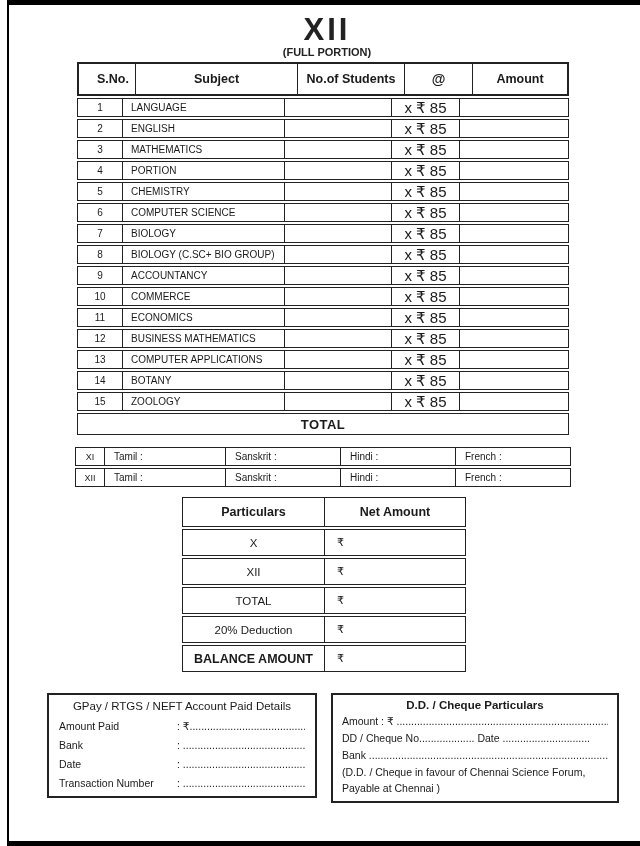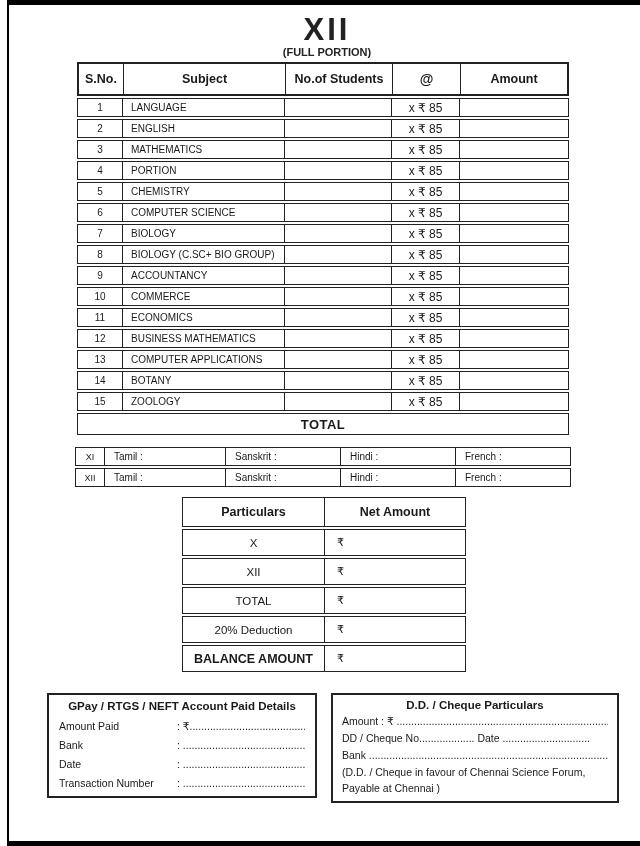--- a/index.html
+++ b/index.html
@@ -18,39 +18,39 @@
     border-width:5px 2px 5px 2px;
   }
   
   .title-wrap { position:absolute; left:0; top:10px; width:100%; text-align:center; }
   .big-title { font-size:31px; font-weight:800; letter-spacing:3px; color:#222; line-height:30px; }
   .sub-title { font-size:11px; font-weight:bold; color:#222; margin-top:1px; }
   
   .main-table { position:absolute; left:68px; top:57px; width:492px; }
   .mt-grid { display:grid; grid-template-columns:45px 162px 107px 68px 1fr; }
   .mt-header {
-    border:2px solid #222; height:34px;
+    border:2px solid #222; height:34px;padding-left:12px;
   }
   .mt-header > div {
     display:flex; align-items:center; justify-content:center;
     font-weight:bold; font-size:12.5px; border-right:1.5px solid #222;
   }
   .mt-header > div:last-child { border-right:none; }
   .mt-header .at { font-size:14px; }
   .mt-row {
     border:1.2px solid #222; height:19px; margin-top:2px;
   }
   .mt-row > div {
     display:flex; align-items:center; border-right:1.2px solid #222;
     font-size:10px; overflow:hidden; white-space:nowrap;
   }
   .mt-row > div:last-child { border-right:none; }
   .mt-row .c-sno { justify-content:center; }
   .mt-row .c-subject { padding-left:8px; justify-content:flex-start;text-align:center; }
-  .mt-row .c-rate { justify-content:center; font-size:12px; }
+  .mt-row .c-rate { justify-content:center; font-size:15px; }
   .mt-total {
     border:1.5px solid #222; height:22px; margin-top:2px;
     display:flex; align-items:center; justify-content:center;
     font-weight:bold; font-size:13px; letter-spacing:0.5px;
   }
   
   .lang-table { position:absolute; left:66px; top:442px; width:496px; }
   .lang-row {
     display:grid; grid-template-columns:29px 121px 115px 115px 1fr;
     border:1.2px solid #222; height:19px; margin-bottom:2px;
@@ -74,21 +74,21 @@
   .pt-header { height:30px; }
   .pt-header .c-label, .pt-header .c-value { font-weight:bold; font-size:12.5px; }
   .pt-header .c-value { justify-content:center; padding-left:0; }
   .pt-data { height:27px; }
   .pt-bold .c-label { font-weight:bold; font-size:12.5px; }
   
   .gpay-box {
     position:absolute; left:38px; top:688px; width:270px; height:105px;
     border:2px solid #222; padding:5px 10px 0 10px;
   }
-  .gpay-title { text-align:center; font-weight:bold; font-size:11.5px; margin-bottom:4px; white-space:nowrap; }
+  .gpay-title { text-align:center; font-weight:normal; font-size:11.5px; margin-bottom:4px; white-space:nowrap; }
   .gpay-row { display:grid; grid-template-columns:118px 1fr; height:19px; }
   .gpay-row > div { font-size:10.5px; white-space:nowrap; overflow:hidden; display:flex; align-items:center; }
   .dd-box {
     position:absolute; left:322px; top:688px; width:288px; height:110px;
     border:2px solid #222; padding:4px 9px 0 9px;
   }
   .dd-title { text-align:center; font-weight:bold; font-size:11.5px; margin-bottom:2px; white-space:nowrap; }
   .dd-line { font-size:10.5px; line-height:17px; white-space:nowrap; overflow:hidden; }
   .dd-line.bold { font-weight:normal; line-height:16px; }
   

